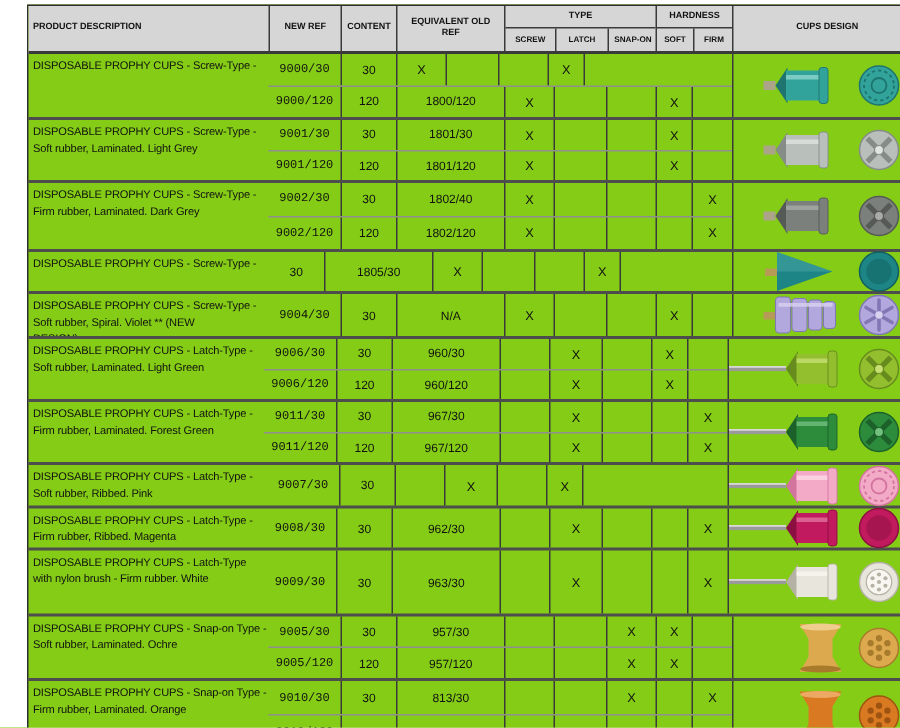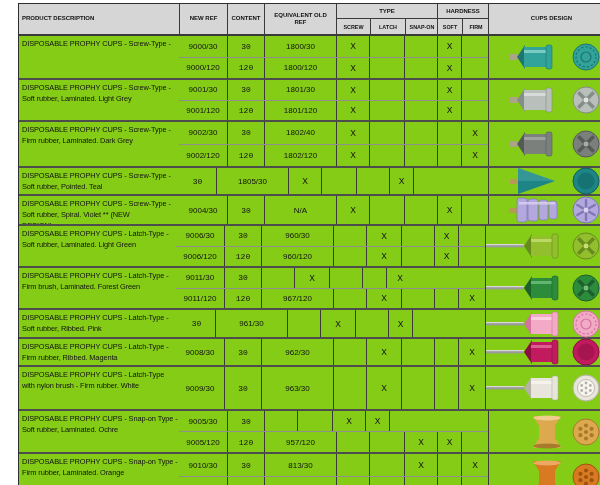--- a/index.html
+++ b/index.html
@@ -36,21 +36,21 @@
   .group + .group{border-top:2px solid #4d4d4d;}
   .cell{border-left:1px solid #3a3a3a;box-sizing:border-box;}
   .group > .cell:first-child{border-left:none;}
   .c-desc{width:160px;padding:2px 2px 0 3px;overflow:hidden;}
   .dline{font-size:7.4px;line-height:11px;white-space:nowrap;letter-spacing:-0.1px;}
   .mid{width:309px;display:flex;flex-direction:column;}
   .subrow{display:flex;flex:1;}
   .subrow + .subrow{border-top:1px solid #8f8f8f;}
   .subrow > .cell:first-child{border-left:none;}
   .val{display:flex;align-items:center;justify-content:center;font-size:8px;}
-  .c-ref{width:48px;} .c-qty{width:37px;font-family:Liberation Mono, monospace;} .c-old{width:72px;}
+  .c-ref{width:48px;font-family:Liberation Mono, monospace;} .c-qty{width:37px;} .c-old{width:72px;}
   .c-screw{width:33px;} .c-latch{width:35px;} .c-snap{width:33px;}
   .c-soft{width:24px;}  .c-firm{width:27px;}
   .mark{font-size:8.5px;}
   .c-cups{flex:1;display:flex;align-items:center;justify-content:flex-end;gap:7px;padding-right:13px;}
 </style>
 </head>
 <body>
 
 <div class="tablewrap">
   <div class="header">
@@ -79,21 +79,20 @@
   </div>
   <div id="tbody">
       <div class="group" style="height: 42px;">
         <div class="cell c-desc">
           <div class="dline">DISPOSABLE PROPHY CUPS -  Screw-Type -</div>
         </div>
         <div class="mid">
           <div class="subrow">
             <div class="cell val c-ref">9000/30</div>
             <div class="cell val c-qty">30</div>
-            <div class="cell val c-old">1800/30</div>
             <div class="cell val mark c-screw">X</div>
             <div class="cell val mark c-latch"></div>
             <div class="cell val mark c-snap"></div>
             <div class="cell val mark c-soft">X</div>
             <div class="cell val mark c-firm"></div>
           </div>
           <div class="subrow">
             <div class="cell val c-ref">9000/120</div>
             <div class="cell val c-qty">120</div>
             <div class="cell val c-old">1800/120</div>
@@ -205,21 +204,20 @@
            <rect x="13.2" y="4" width="3.6" height="22"></rect>
               <rect x="4" y="13.2" width="22" height="3.6"></rect>
             </g>
          <circle cx="15" cy="15" r="3" fill="#a8aba7" stroke="#565a56" stroke-width="0.8"></circle>
           </svg>
         </div>
       </div>
       <div class="group" style="height: 28px;">
         <div class="cell c-desc">
           <div class="dline">DISPOSABLE PROPHY CUPS -  Screw-Type -</div>
-          <div class="dline">Soft rubber, Pointed. Teal</div>
         </div>
         <div class="mid">
           <div class="subrow">
             <div class="cell val c-qty">30</div>
             <div class="cell val c-old">1805/30</div>
             <div class="cell val mark c-screw">X</div>
             <div class="cell val mark c-latch"></div>
             <div class="cell val mark c-snap"></div>
             <div class="cell val mark c-soft">X</div>
             <div class="cell val mark c-firm"></div>
@@ -317,26 +315,27 @@
            <rect x="13.2" y="4" width="3.6" height="22"></rect>
               <rect x="4" y="13.2" width="22" height="3.6"></rect>
             </g>
          <circle cx="15" cy="15" r="3" fill="#c6de72" stroke="#678b1d" stroke-width="0.8"></circle>
           </svg>
         </div>
       </div>
       <div class="group" style="height: 42px;">
         <div class="cell c-desc">
           <div class="dline">DISPOSABLE PROPHY CUPS -  Latch-Type -</div>
-          <div class="dline">Firm brush, Laminated. Forest Green</div>
+          <div class="dline">Firm rubber, Laminated. Forest Green</div>
         </div>
         <div class="mid">
           <div class="subrow">
             <div class="cell val c-ref">9011/30</div>
             <div class="cell val c-qty">30</div>
+            <div class="cell val c-old">967/30</div>
             <div class="cell val mark c-screw"></div>
             <div class="cell val mark c-latch">X</div>
             <div class="cell val mark c-snap"></div>
             <div class="cell val mark c-soft"></div>
             <div class="cell val mark c-firm">X</div>
           </div>
           <div class="subrow">
             <div class="cell val c-ref">9011/120</div>
             <div class="cell val c-qty">120</div>
             <div class="cell val c-old">967/120</div>
@@ -366,22 +365,22 @@
           </svg>
         </div>
       </div>
       <div class="group" style="height: 29px;">
         <div class="cell c-desc">
           <div class="dline">DISPOSABLE PROPHY CUPS -  Latch-Type -</div>
           <div class="dline">Soft rubber, Ribbed. Pink</div>
         </div>
         <div class="mid">
           <div class="subrow">
-            <div class="cell val c-qty">30</div>
-            <div class="cell val c-old">961/30</div>
+            <div class="cell val c-ref">9007/30</div>
+            <div class="cell val c-qty">30</div>
             <div class="cell val mark c-screw"></div>
             <div class="cell val mark c-latch">X</div>
             <div class="cell val mark c-snap"></div>
             <div class="cell val mark c-soft">X</div>
             <div class="cell val mark c-firm"></div>
           </div>
         </div>
         <div class="cell c-cups">
           <svg width="78" height="32" viewBox="0 0 78 32">
       <rect x="0" y="14" width="38" height="3.4" fill="#9a9a9a"></rect>
@@ -473,20 +472,21 @@
       </div>
       <div class="group" style="height: 43px;">
         <div class="cell c-desc">
           <div class="dline">DISPOSABLE PROPHY CUPS -  Snap-on Type -</div>
           <div class="dline">Soft rubber, Laminated. Ochre</div>
         </div>
         <div class="mid">
           <div class="subrow">
             <div class="cell val c-ref">9005/30</div>
             <div class="cell val c-qty">30</div>
+            <div class="cell val c-old">957/30</div>
             <div class="cell val mark c-screw"></div>
             <div class="cell val mark c-latch"></div>
             <div class="cell val mark c-snap">X</div>
             <div class="cell val mark c-soft">X</div>
             <div class="cell val mark c-firm"></div>
           </div>
           <div class="subrow">
             <div class="cell val c-ref">9005/120</div>
             <div class="cell val c-qty">120</div>
             <div class="cell val c-old">957/120</div>

